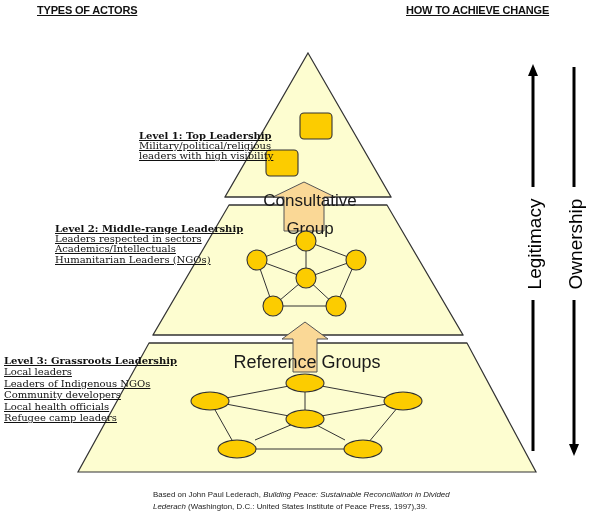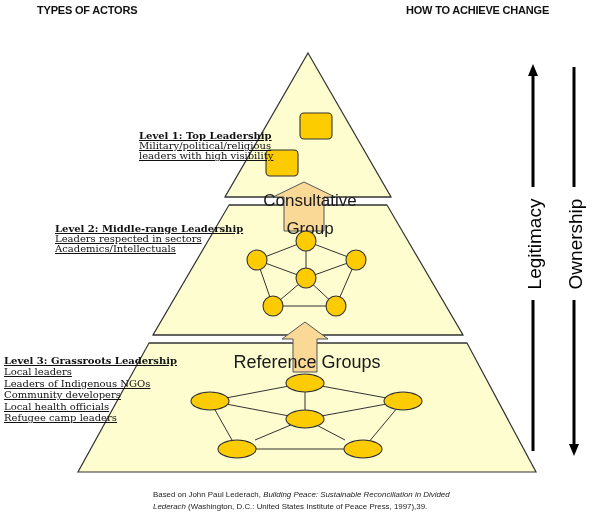--- a/index.html
+++ b/index.html
@@ -1,17 +1,17 @@
 <!DOCTYPE html>
 <html><head>
 <meta charset="utf-8">
 <style>
   html, body { margin:0; padding:0; background:#ffffff; }
   body { width:600px; height:518px; position:relative; overflow:hidden; font-family:"DejaVu Serif", serif; }
-  .hdr { position:absolute; top:4px; font-family:"Liberation Sans", sans-serif; font-weight:bold; font-size:11px; color:#111; letter-spacing:-0.2px; }
+  .hdr { position:absolute; top:4px; font-family:"Liberation Sans", sans-serif; font-weight:bold; font-size:11px; color:#111; letter-spacing:-0.2px;text-decoration:underline; }
   #hdr-left { left:37px; }
   #hdr-right { left:406px; }
   .lvl { position:absolute; font-family:"DejaVu Serif", serif; font-size:10px; line-height:10.2px; color:#111;text-decoration:underline; }
   .lvl .t { font-weight:bold; }
   #lvl1 { left:139px; top:131px; }
   #lvl2 { left:55px; top:224px; }
   #lvl3 { left:4px; top:355px; line-height:11.4px; }
   svg#diagram { position:absolute; left:0; top:0; }
   .cite { position:absolute; left:153px; top:489px; font-family:"Liberation Sans", sans-serif; font-size:7.9px; line-height:12.3px; color:#222; }
   .cite i { font-style:italic; }
@@ -109,20 +109,21 @@
 <div class="lvl" id="lvl1">
   <div class="t">Level 1:  Top Leadership</div>
   <div>Military/political/religious</div>
   <div>leaders with high visibility</div>
 </div>
 
 <div class="lvl" id="lvl2">
   <div class="t">Level 2:  Middle-range Leadership</div>
   <div>Leaders respected in sectors</div>
   <div>Academics/Intellectuals</div>
+  <div>Humanitarian Leaders (NGOs)</div>
 </div>
 
 <div class="lvl" id="lvl3">
   <div class="t">Level 3: Grassroots Leadership</div>
   <div>Local leaders</div>
   <div>Leaders of Indigenous NGOs</div>
   <div>Community developers</div>
   <div>Local health officials</div>
   <div>Refugee camp leaders</div>
 </div>

